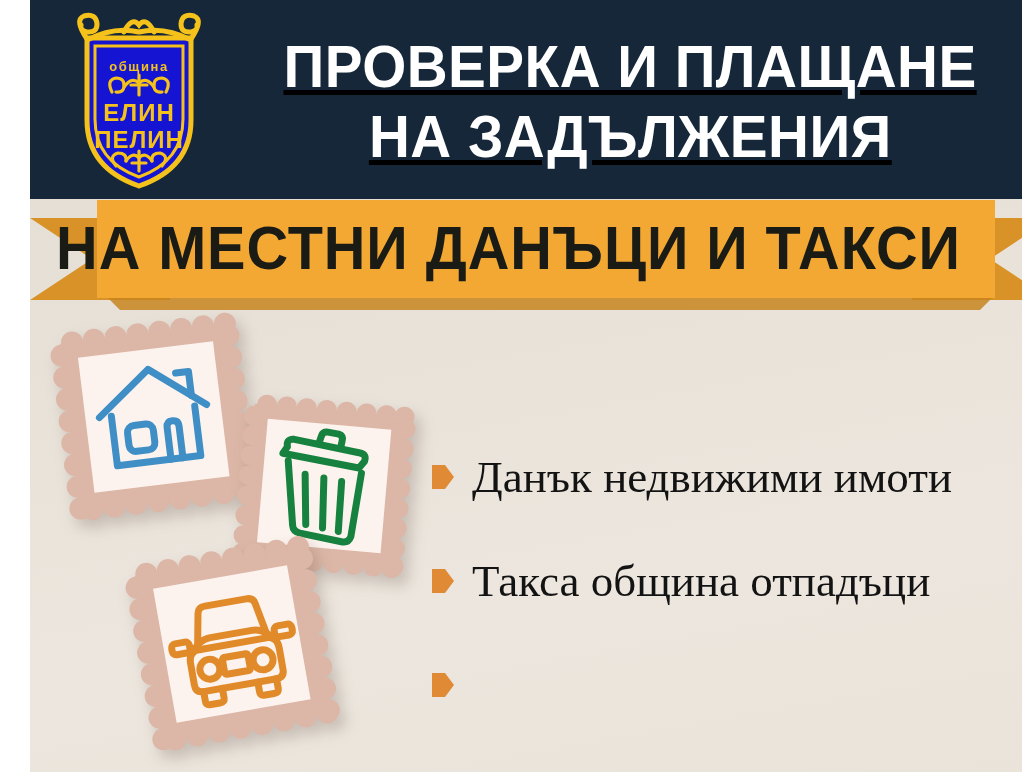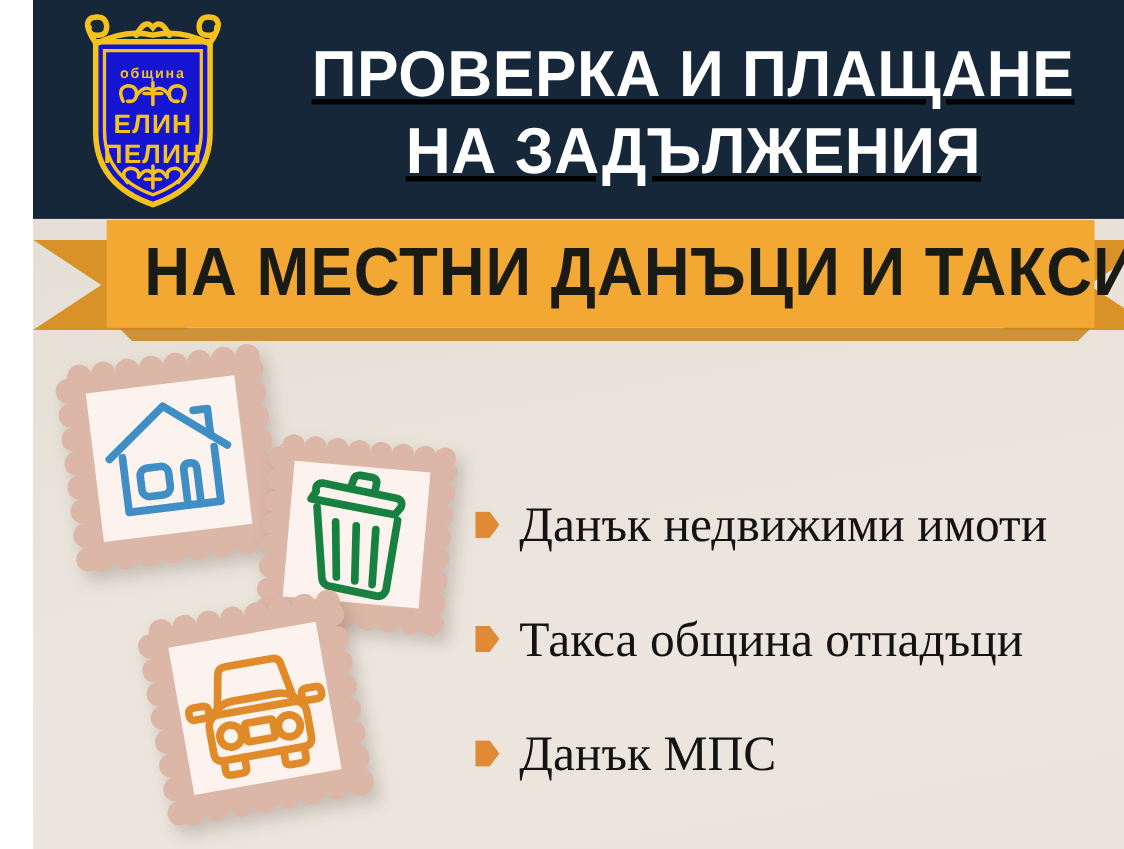--- a/index.html
+++ b/index.html
@@ -105,21 +105,21 @@
   }
   .ribbon-main {
     position: absolute;
     left: 67px;
     top: 4px;
     width: 898px;
     height: 98px;
     background: #f2a833;
     display: flex;
     align-items: center;
-    justify-content: flex-start;
+    justify-content: flex-end;
   }
   .ribbon-text {
     color: #1b1b16;
     font-family: "Liberation Sans", sans-serif;
     font-weight: bold;
     font-size: 62px;
     line-height: 1;
     letter-spacing: 1px;
     white-space: nowrap;
     transform: scaleX(0.93) translateY(-1px);
@@ -394,17 +394,16 @@
     <div class="bullet-row">
       <span class="bullet-marker"></span>
       <span class="bullet-label">Данък недвижими имоти</span>
     </div>
     <div class="bullet-row">
       <span class="bullet-marker"></span>
       <span class="bullet-label">Такса община отпадъци</span>
     </div>
     <div class="bullet-row">
       <span class="bullet-marker"></span>
-      <span class="bullet-label">Данък МПС</span>
     </div>
   </div>
 
 </div>
 
 </body></html>

